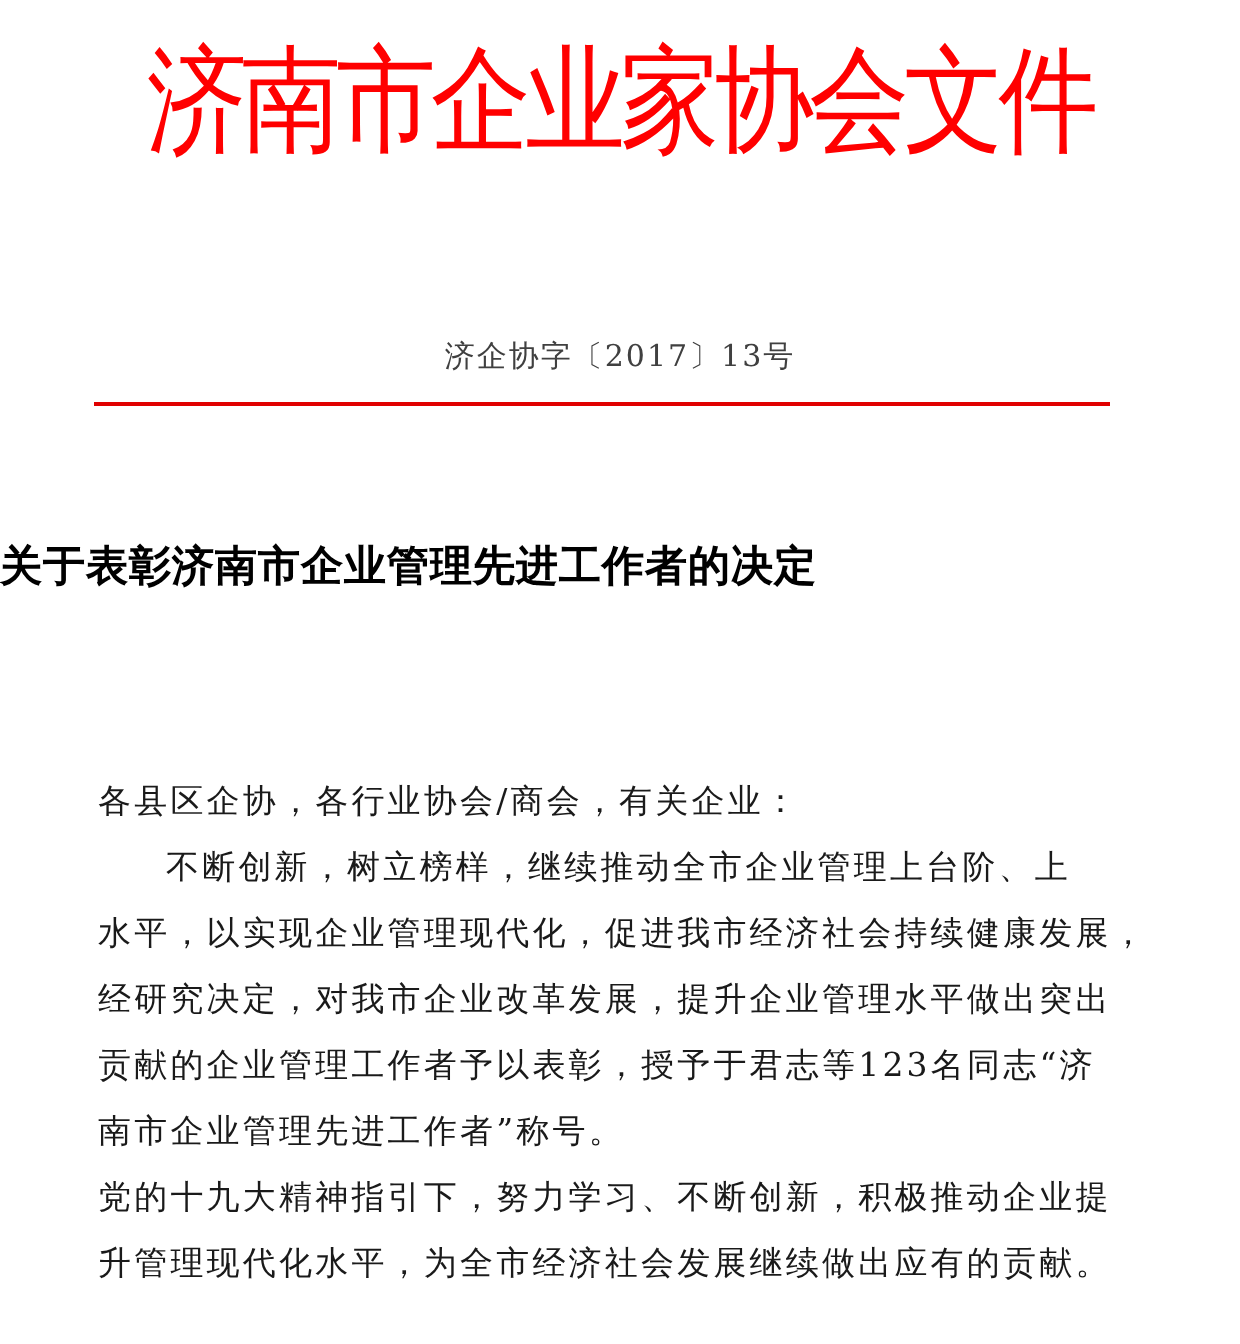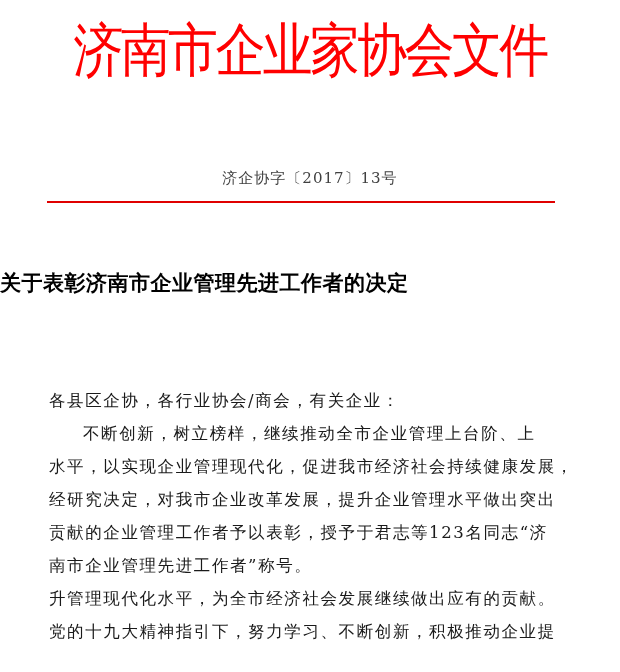--- a/index.html
+++ b/index.html
@@ -96,16 +96,16 @@
 
   <div>
     <div class="line indent">不断创新，树立榜样，继续推动全市企业管理上台阶、上</div>
     <div class="line">水平，以实现企业管理现代化，促进我市经济社会持续健康发展，</div>
     <div class="line">经研究决定，对我市企业改革发展，提升企业管理水平做出突出</div>
     <div class="line">贡献的企业管理工作者予以表彰，授予于君志等123名同志“济</div>
     <div class="line">南市企业管理先进工作者”称号。</div>
   </div>
 
   <div>
+    <div class="line">党的十九大精神指引下，努力学习、不断创新，积极推动企业提</div>
     <div class="line">升管理现代化水平，为全市经济社会发展继续做出应有的贡献。</div>
-    <div class="line">党的十九大精神指引下，努力学习、不断创新，积极推动企业提</div>
   </div>
 </div>
 
 </body></html>

